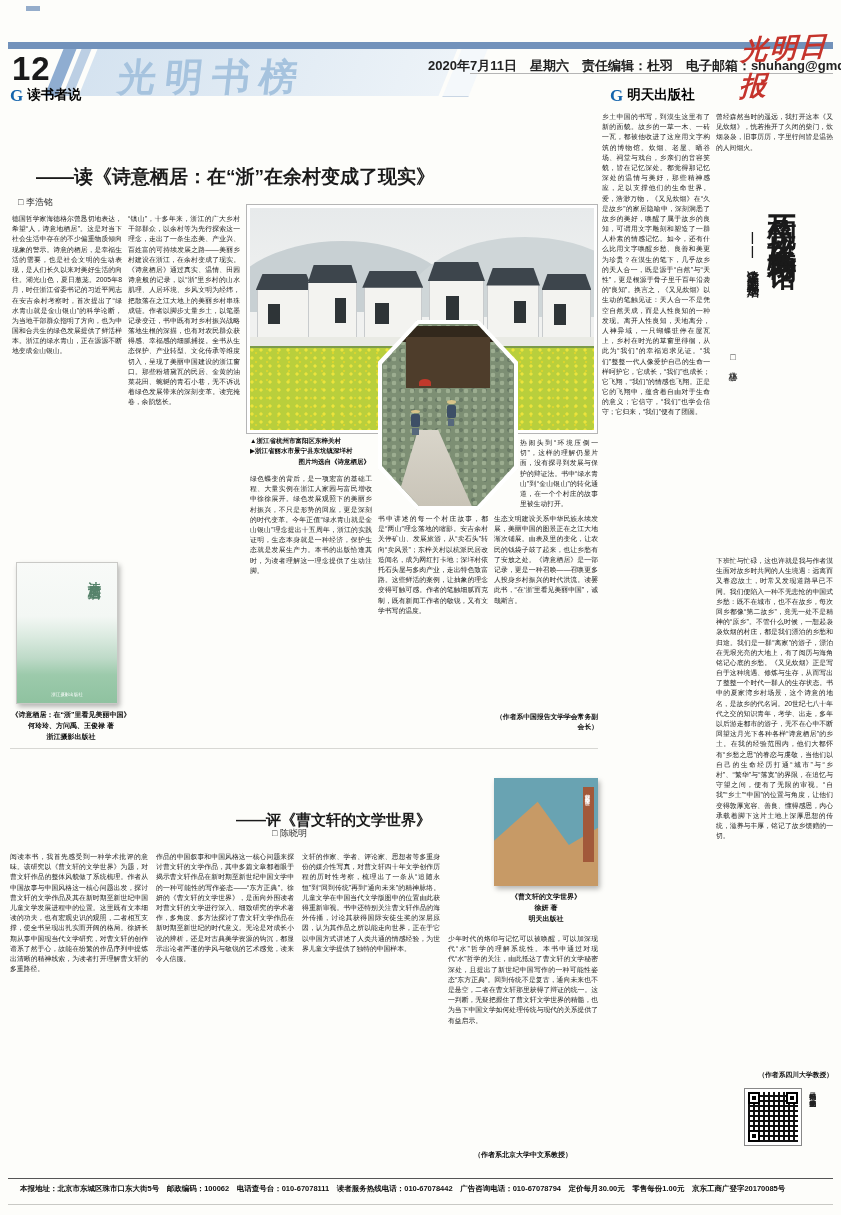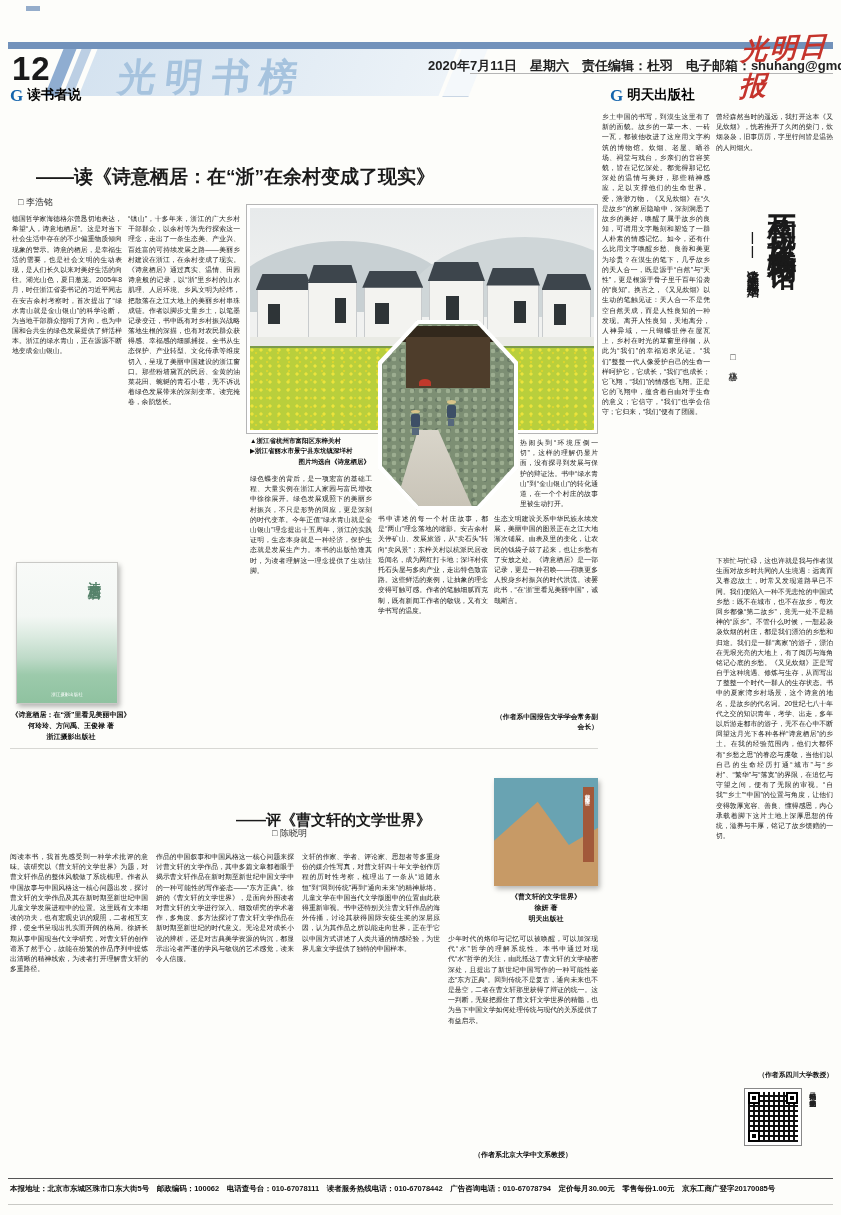--- a/index.html
+++ b/index.html
@@ -229,16 +229,16 @@
   <div class="abs qr" style="left:744px;top:1088px;width:58px;height:58px;">
     <div class="qr-inner">
       <div class="qrc" style="left:0;top:0;"></div>
       <div class="qrc" style="right:0;top:0;"></div>
       <div class="qrc" style="left:0;bottom:0;"></div>
     </div>
   </div>
   <div class="abs vtxt qrcap" style="left:808px;top:1088px;height:58px;">扫描二维码　关注光明书榜</div>
 
   <div class="abs footrule" style="left:8px;top:1178px;width:825px;height:1px;"></div>
-  <div class="abs foottext" style="left:10px;top:1184px;">本报地址：北京市东城区珠市口东大街5号　邮政编码：100062　电话查号台：010-67078111　读者服务热线电话：010-67078442　广告咨询电话：010-67078794　定价每月30.00元　零售每份1.00元　京东工商广登字20170085号</div>
+  <div class="abs foottext" style="left:20px;top:1184px;">本报地址：北京市东城区珠市口东大街5号　邮政编码：100062　电话查号台：010-67078111　读者服务热线电话：010-67078442　广告咨询电话：010-67078794　定价每月30.00元　零售每份1.00元　京东工商广登字20170085号</div>
   <div class="abs botrule" style="left:8px;top:1204px;width:825px;height:1px;"></div>
 
 </div>
 
 </body></html>

